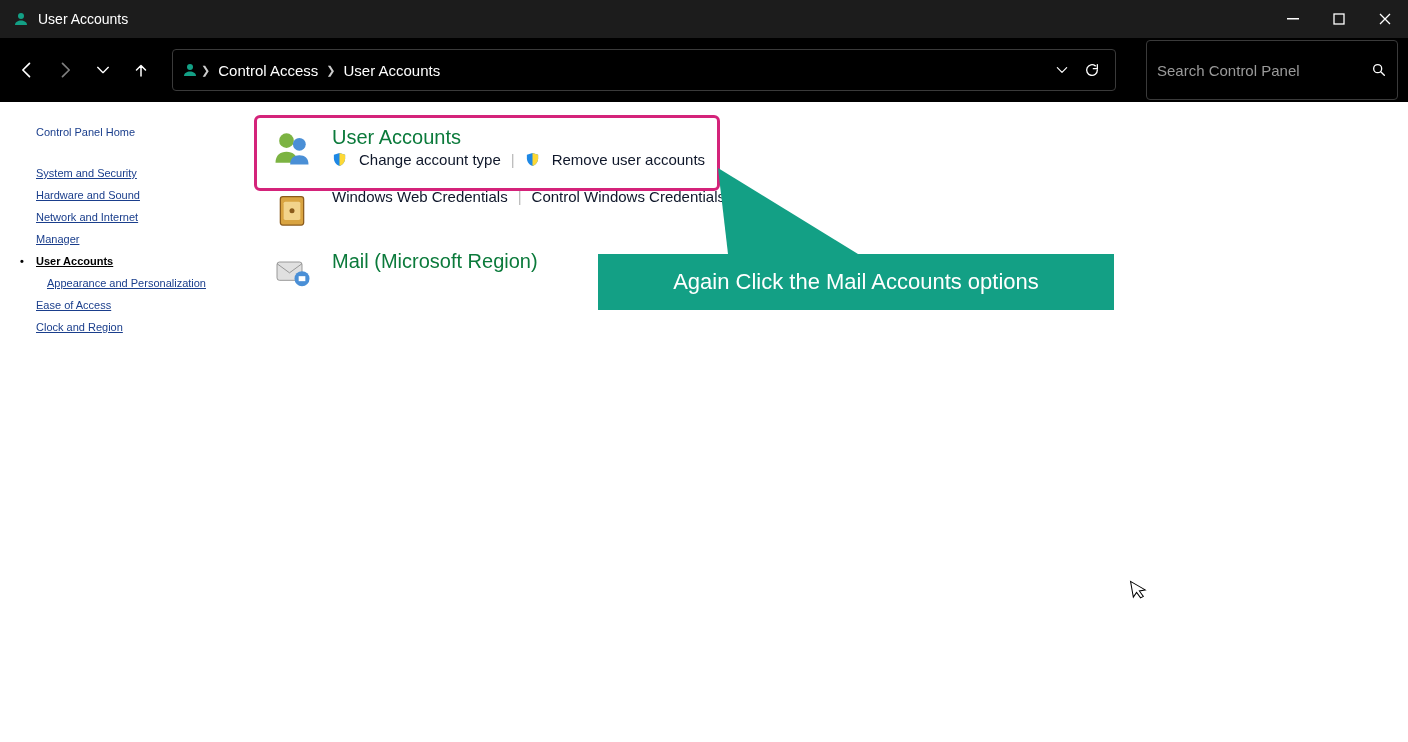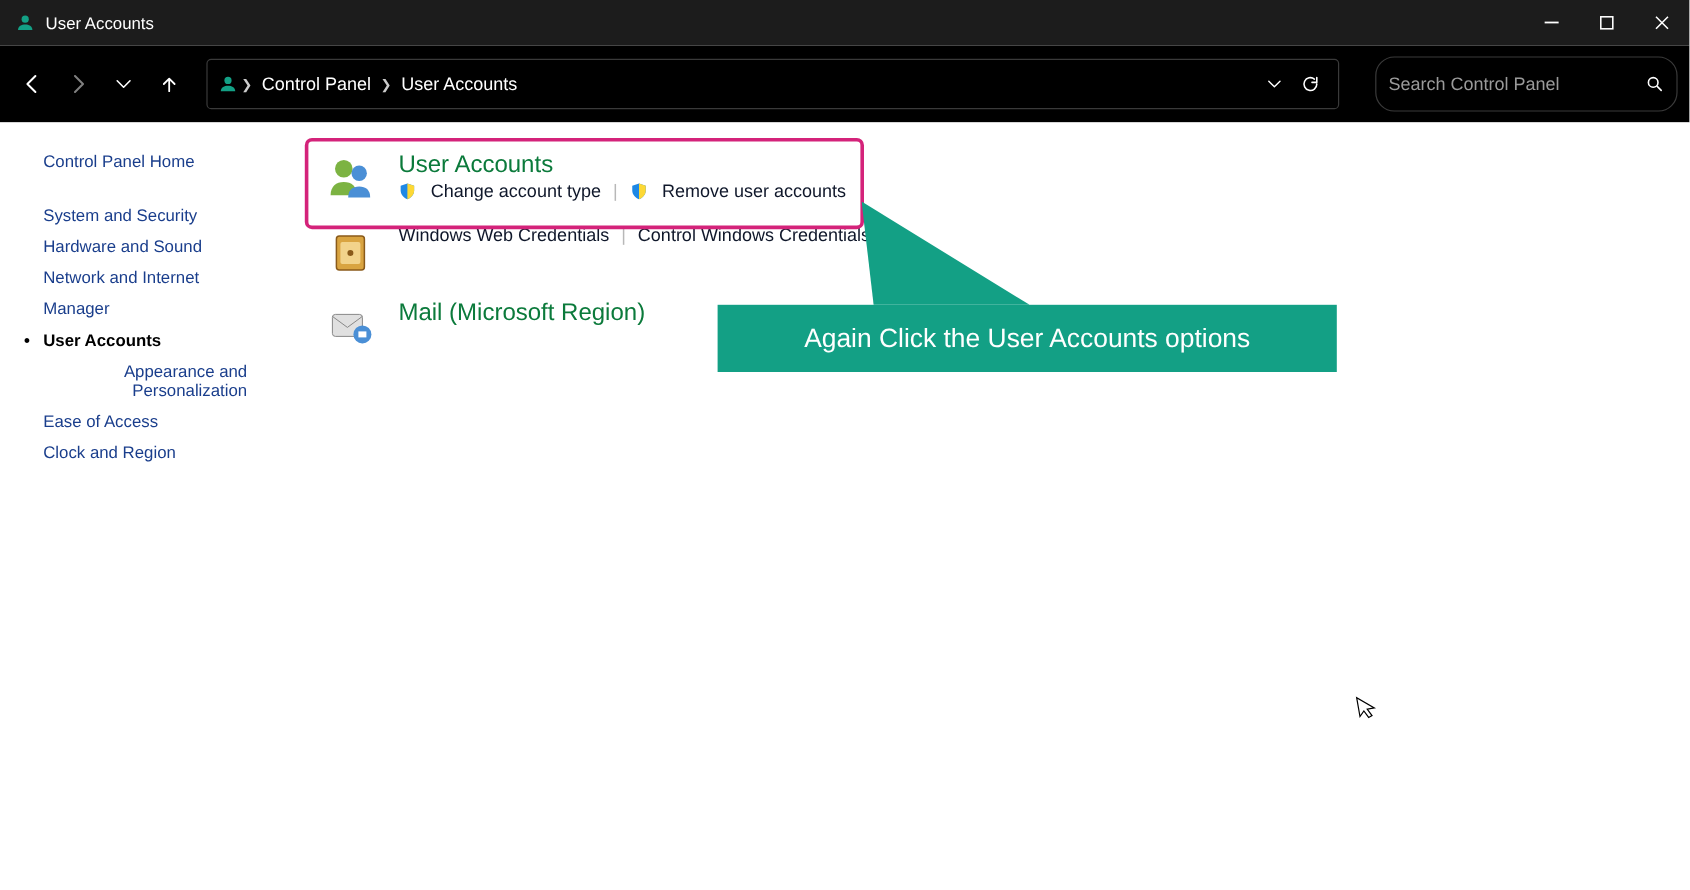--- a/index.html
+++ b/index.html
@@ -52,24 +52,24 @@
     align-items: center;
     padding: 0 8px;
     color: #fff;
     font-size: 15px;
   }
   .addressbar .crumb { padding: 0 6px; }
   .addressbar .sep { color: #ccc; padding: 0 2px; font-size: 11px;}
   .addressbar .addr-spacer { flex: 1; }
   .addr-btn { width: 30px; display:flex; align-items:center; justify-content:center; color:#fff;}
   .searchbox {
-    width: 252px; height: 46px;
+    width: 252px; height: 60px;
     margin-left: 26px;
     border: 1px solid #3a3a3a;
-    border-radius: 16px;
+    border-radius: 4px;
     background: #000;
     display: flex;
     align-items: center;
     padding: 0 10px;
   }
   .searchbox input {
     flex: 1;
     background: transparent;
     border: none;
     outline: none;
@@ -79,33 +79,34 @@
   .searchbox input::placeholder { color: #9a9a9a; }
   .searchbox .search-ic { color: #fff; }
   .content {
     display: flex;
     height: calc(742px - 38px - 64px);
     background: #fff;
   }
   .sidebar {
     width: 240px;
     padding: 24px 10px 14px 36px;
-    font-size: 14px;
+    font-size: 11px;
   }
   .sidebar .home {
     color: #1a3e8c;
     margin-bottom: 24px;
     cursor: pointer;
   }
   .sidebar ul { list-style: none; }
   .sidebar li {
     color: #1a3e8c;
     padding: 5px 0;
     cursor: pointer;
     position: relative;
+    text-decoration: underline;
   }
   .sidebar li.active {
     color: #000; font-weight: 700;
   }
   .sidebar li.active::before {
     content: "•"; position: absolute; left: -16px; color:#000;
   }
   .main {
     flex: 1;
     padding: 18px 20px;
@@ -226,21 +227,21 @@
       </svg>
   </div>
   <div class="addressbar">
     <span>
       <svg width="18" height="18" viewBox="0 0 24 24">
           <circle cx="12" cy="8" r="4" fill="#13a085"></circle>
           <path d="M4 20c0-4 4-6 8-6s8 2 8 6" fill="#13a085"></path>
         </svg>
     </span>
     <span class="sep">❯</span>
-    <span class="crumb">Control Panel</span>
+    <span class="crumb">Control Access</span>
     <span class="sep">❯</span>
     <span class="crumb">User Accounts</span>
     <span class="addr-spacer"></span>
     <span class="addr-btn">
       <svg width="14" height="14" viewBox="0 0 24 24">
           <path d="M4 8l8 8 8-8" stroke="#fff" stroke-width="2" fill="none" stroke-linecap="round" stroke-linejoin="round"></path>
         </svg>
     </span>
     <span class="addr-btn">
       <svg width="16" height="16" viewBox="0 0 24 24">
@@ -341,20 +342,20 @@
   </div>
 </div>
 
 <div class="highlight-box"></div>
 
 <svg class="callout-tri" width="140" height="90" viewBox="0 0 140 90">
   <polygon points="0,0 140,86 10,86" fill="#13a085"></polygon>
 </svg>
 
 <div class="callout">
-  <span>Again Click the User Accounts options</span>
+  <span>Again Click the Mail Accounts options</span>
 </div>
 
 <div class="cursor">
   <svg width="18" height="22" viewBox="0 0 18 22">
       <path d="M2 2l0 16 4-4 3 6 3-1-3-6 6 0z" fill="#fff" stroke="#000" stroke-width="1"></path>
     </svg>
 </div>
 
 </body></html>

